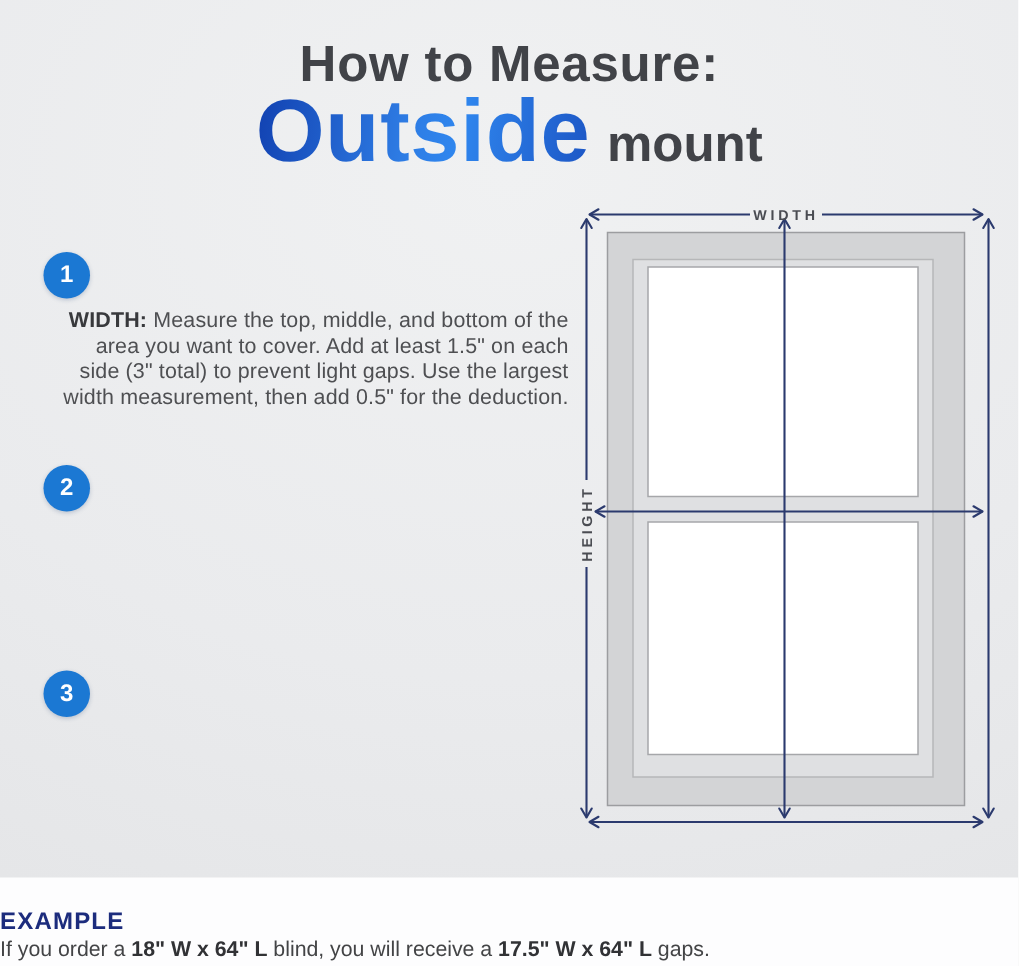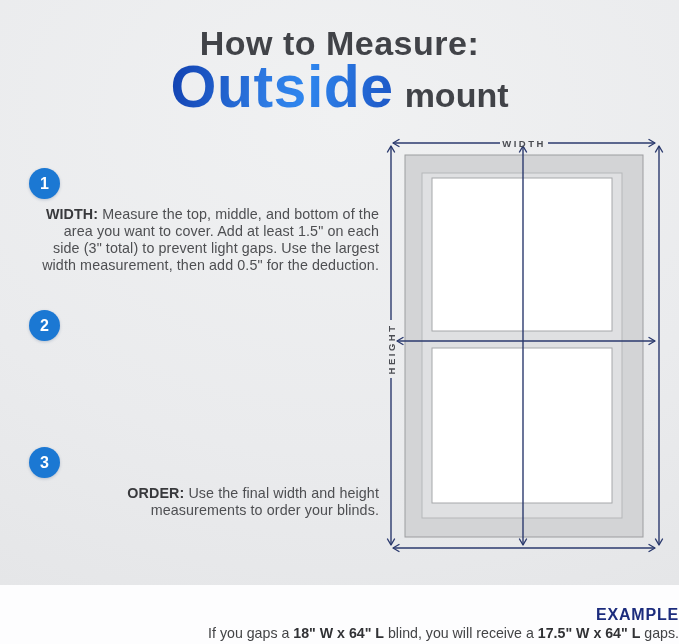--- a/index.html
+++ b/index.html
@@ -27,21 +27,21 @@
     font-size:16px;font-weight:700;display:flex;align-items:center;justify-content:center;
     box-shadow:0 1px 3px rgba(40,70,120,.25);
   }
   .step p{margin:7px 0 0 9px;font-size:14.3px;line-height:17px;color:#4e4f52;letter-spacing:.1px;text-align:right;}
   .step p b{color:#38393c;font-weight:700;}
   
   .diagram{position:absolute;left:378px;top:130px;}
   
   .example{
     position:absolute;left:0;bottom:0;width:100%;height:59px;
-    background:#fdfdfe;text-align:right;padding-top:0;
+    background:#fdfdfe;text-align:left;padding-top:0;
   }
   .ex-head{margin-top:21px;font-size:16px;font-weight:700;color:#1c2c7d;letter-spacing:.8px;line-height:17px;}
   .ex-text{margin-top:2px;font-size:14.2px;line-height:16px;color:#434446;}
   .ex-text b{color:#313235;font-weight:700;}
 </style>
 </head>
 <body>
 
 <div class="canvas">
 
@@ -62,21 +62,20 @@
   <section id="step2" class="step">
     <div class="badge">
       <span>2</span>
     </div>
   </section>
 
   <section id="step3" class="step">
     <div class="badge">
       <span>3</span>
     </div>
-    <p><b>ORDER:</b> <span>Use the final width and height measurements to order your blinds.</span></p>
   </section>
 
   <svg class="diagram" width="298" height="434" viewBox="0 0 298 434" xmlns="http://www.w3.org/2000/svg">
     <defs>
       <marker id="ah" markerWidth="10" markerHeight="10" refX="7.5" refY="5" orient="auto-start-reverse" markerUnits="userSpaceOnUse">
         <path d="M1.5,1.5 L7.5,5 L1.5,8.5" fill="none" stroke="#2b3a6e" stroke-width="1.4" stroke-linecap="round" stroke-linejoin="round"></path>
       </marker>
     </defs>
 
     <g>
@@ -96,16 +95,16 @@
       <line x1="145" y1="16" x2="145" y2="415" marker-start="url(#ah)" marker-end="url(#ah)"></line>
       <line x1="19" y1="211" x2="277" y2="211" marker-start="url(#ah)" marker-end="url(#ah)"></line>
     </g>
 
     <text x="146" y="16.5" text-anchor="middle" font-size="9.5" font-weight="600" letter-spacing="2.5" fill="#4a4c52">WIDTH</text>
     <text transform="translate(16.5,219) rotate(-90)" text-anchor="middle" font-size="9.5" font-weight="600" letter-spacing="2.5" fill="#4a4c52">HEIGHT</text>
   </svg>
 
   <footer class="example">
     <div class="ex-head">EXAMPLE</div>
-    <p class="ex-text"><span>If you gaps a </span><b>18" W x 64" L</b><span> blind, you will receive a </span><b>17.5" W x 64" L</b><span> gaps.</span></p>
+    <p class="ex-text"><span>If you order a </span><b>18" W x 64" L</b><span> blind, you will receive a </span><b>17.5" W x 64" L</b><span> gaps.</span></p>
   </footer>
 
 </div>
 
 </body></html>

